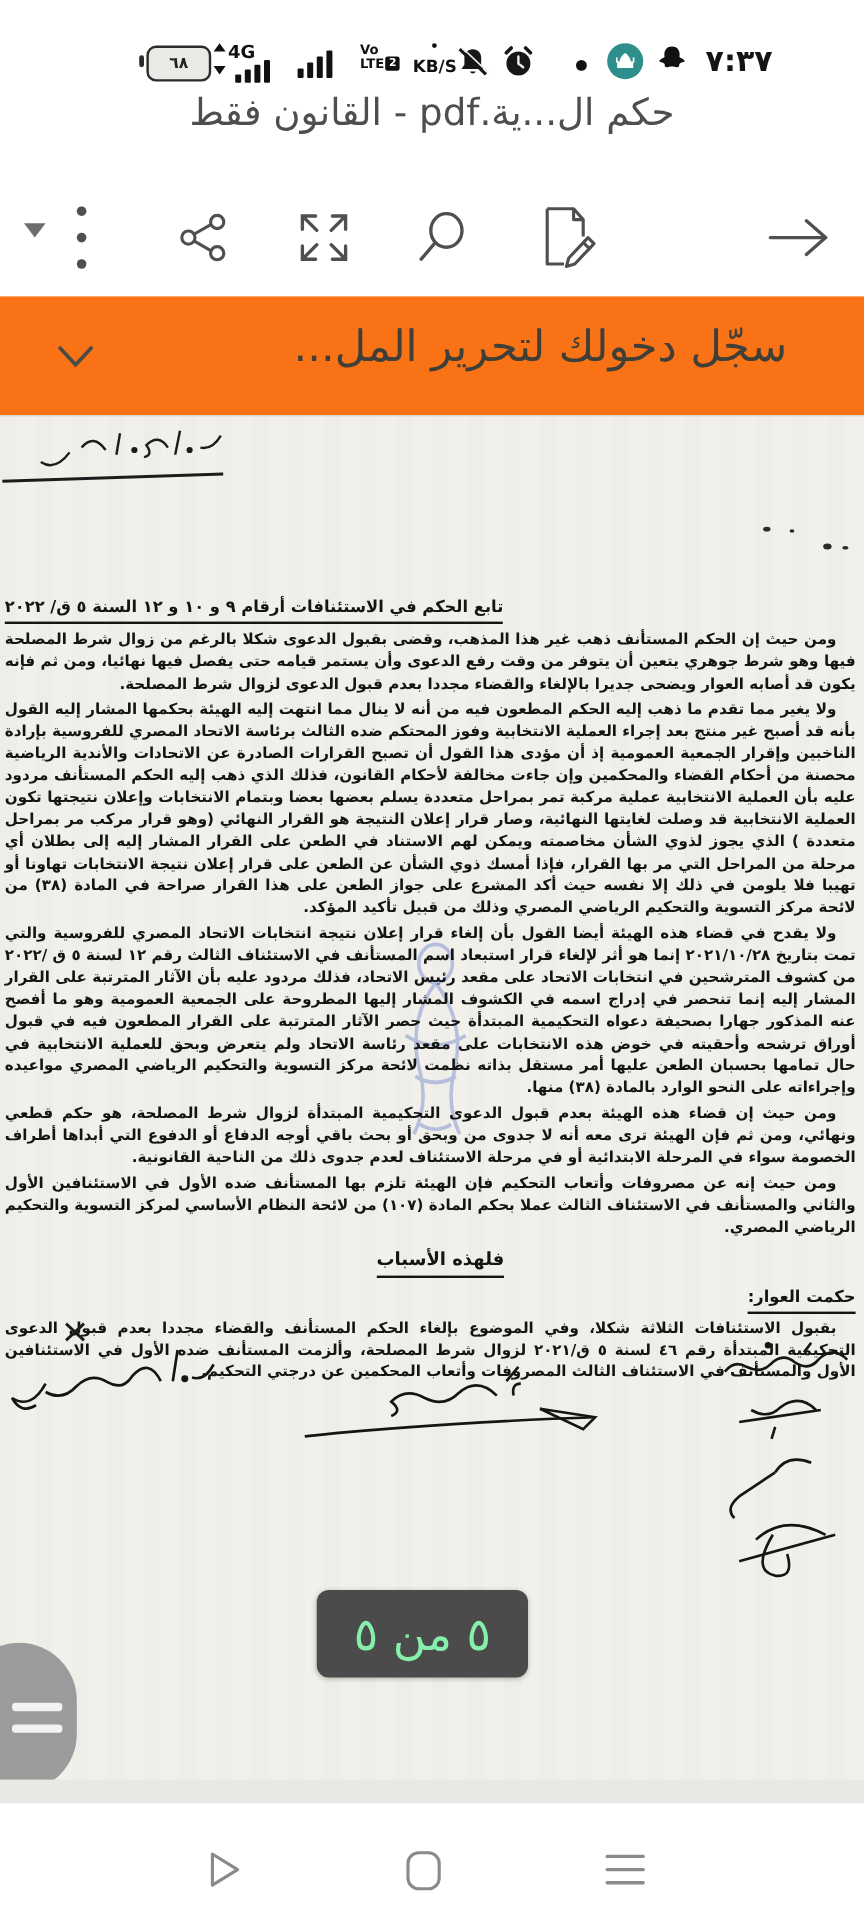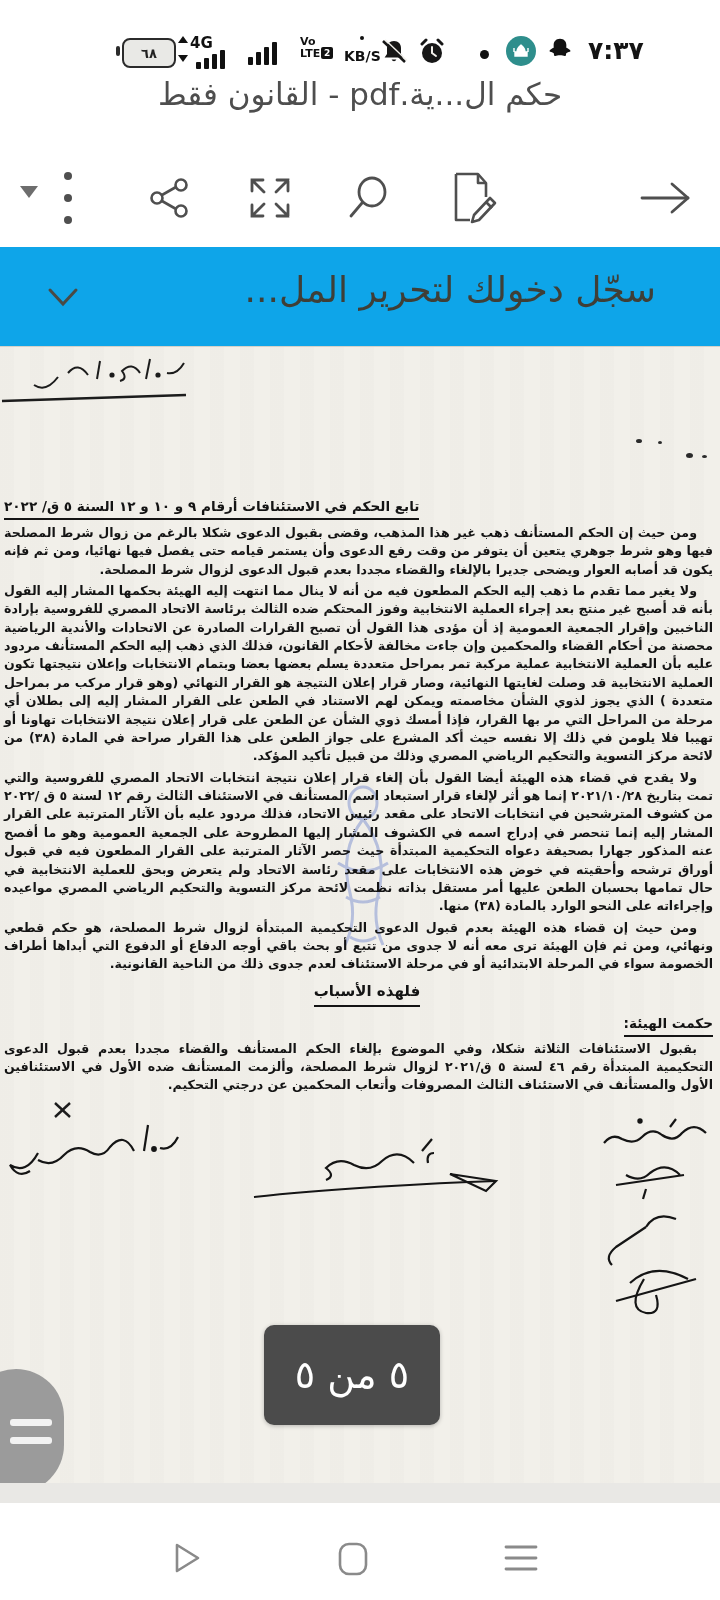--- a/index.html
+++ b/index.html
@@ -44,43 +44,43 @@
     font-size:31px;color:#4e4e4e;}
 
   
   .toolbar{top:150px;left:0;right:0;height:92px;}
   .tb{color:#555;}
   .caret-down{left:20px;top:36px;width:0;height:0;border-left:9px solid transparent;border-right:9px solid transparent;border-top:12px solid #6d6d6d;}
   .overflow{left:64px;top:22px;width:8px;height:52px;display:flex;flex-direction:column;justify-content:space-between;align-items:center;}
   .overflow i{width:8px;height:8px;border-radius:50%;background:#4f4f4f;}
 
   
-  .banner{top:247px;left:0;right:0;height:99px;background:#0ea5e9;}
+  .banner{top:247px;left:0;right:0;height:99px;background:#f97316;}
   .banner-text{position:absolute;right:64px;top:22px;direction:rtl;font-size:36px;color:#3f3f37;}
   .banner-chevron{position:absolute;left:46px;top:38px;}
 
   
   .pdf{top:346px;left:0;right:0;height:1137px;background:#f2f0ea;border-top:1px solid #d4d2ca;
     background-image:repeating-linear-gradient(90deg,rgba(0,0,0,0.012) 0 14px,rgba(255,255,255,0.02) 14px 30px);}
   .topline{top:5px;right:6px;direction:rtl;white-space:nowrap;font-size:13.5px;font-weight:bold;color:#0e0e0e;}
   .flow{top:150px;left:4px;right:7px;direction:rtl;text-align:justify;
     font-size:12.6px;font-weight:bold;color:#141414;line-height:1.46;}
   .flow p{margin:0 0 3px 0;text-indent:16px;}
   .case-heading{display:inline-block;font-size:13.6px;border-bottom:2px solid #141414;padding-bottom:1px;margin-bottom:4px;}
   .reasons-wrap{text-align:center;margin:7px 0 5px 0;}
   .reasons{display:inline-block;font-size:15px;border-bottom:2px solid #141414;padding-bottom:2px;margin-left:17px;}
   .ruled{display:inline-block;font-size:13.6px;border-bottom:2px solid #141414;padding-bottom:1px;margin:2px 0 3px 0;}
   .speck{background:#2a2a2a;border-radius:50%;}
 
   
   .ink path, .ink line, .ink circle, .ink ellipse{vector-effect:non-scaling-stroke;}
 
   
-  .page-indicator{left:264px;top:978px;width:176px;height:100px;background:#4b4b4b;border-radius:10px;
-    color:#ffffff;font-size:38px;display:flex;align-items:center;justify-content:center;direction:rtl;
+  .page-indicator{left:264px;top:978px;width:176px;height:73px;background:#4b4b4b;border-radius:10px;
+    color:#86efac;font-size:38px;display:flex;align-items:center;justify-content:center;direction:rtl;
     box-shadow:0 1px 4px rgba(0,0,0,.25);}
 
   
   .scroll-handle{left:-32px;top:1022px;width:96px;height:124px;background:#9b9b9b;border-radius:48px;}
   .scroll-handle i{position:absolute;left:42px;width:42px;height:7px;background:#f2f2f2;border-radius:3px;}
   .scroll-handle i.b1{top:50px;}
   .scroll-handle i.b2{top:68px;}
 
   
   .gray-strip{top:1483px;left:0;right:0;height:20px;background:#e9e8e5;}
@@ -223,26 +223,27 @@
     <path d="M62 160q13 8 26 0"></path>
   </svg>
 
   <div class="abs flow">
     <div style="text-align:left">
       <span class="case-heading">تابع الحكم في الاستئنافات أرقام ٩ و ١٠ و ١٢ السنة ٥ ق/ ٢٠٢٢</span>
     </div>
     <p>ومن حيث إن الحكم المستأنف ذهب غير هذا المذهب، وقضى بقبول الدعوى شكلا بالرغم من زوال شرط المصلحة فيها وهو شرط جوهري يتعين أن يتوفر من وقت رفع الدعوى وأن يستمر قيامه حتى يفصل فيها نهائيا، ومن ثم فإنه يكون قد أصابه العوار ويضحى جديرا بالإلغاء والقضاء مجددا بعدم قبول الدعوى لزوال شرط المصلحة.</p>
     <p>ولا يغير مما تقدم ما ذهب إليه الحكم المطعون فيه من أنه لا ينال مما انتهت إليه الهيئة بحكمها المشار إليه القول بأنه قد أصبح غير منتج بعد إجراء العملية الانتخابية وفوز المحتكم ضده الثالث برئاسة الاتحاد المصري للفروسية بإرادة الناخبين وإقرار الجمعية العمومية إذ أن مؤدى هذا القول أن تصبح القرارات الصادرة عن الاتحادات والأندية الرياضية محصنة من أحكام القضاء والمحكمين وإن جاءت مخالفة لأحكام القانون، فذلك الذي ذهب إليه الحكم المستأنف مردود عليه بأن العملية الانتخابية عملية مركبة تمر بمراحل متعددة يسلم بعضها بعضا وبتمام الانتخابات وإعلان نتيجتها تكون العملية الانتخابية قد وصلت لغايتها النهائية، وصار قرار إعلان النتيجة هو القرار النهائي (وهو قرار مركب مر بمراحل متعددة ) الذي يجوز لذوي الشأن مخاصمته ويمكن لهم الاستناد في الطعن على القرار المشار إليه إلى بطلان أي مرحلة من المراحل التي مر بها القرار، فإذا أمسك ذوي الشأن عن الطعن على قرار إعلان نتيجة الانتخابات تهاونا أو تهيبا فلا يلومن في ذلك إلا نفسه حيث أكد المشرع على جواز الطعن على هذا القرار صراحة في المادة (٣٨) من لائحة مركز التسوية والتحكيم الرياضي المصري وذلك من قبيل تأكيد المؤكد.</p>
     <p>ولا يقدح في قضاء هذه الهيئة أيضا القول بأن إلغاء قرار إعلان نتيجة انتخابات الاتحاد المصري للفروسية والتي تمت بتاريخ ٢٠٢١/١٠/٢٨ إنما هو أثر لإلغاء قرار استبعاد اسم المستأنف في الاستئناف الثالث رقم ١٢ لسنة ٥ ق /٢٠٢٢ من كشوف المترشحين في انتخابات الاتحاد على مقعد رئيس الاتحاد، فذلك مردود عليه بأن الآثار المترتبة على القرار المشار إليه إنما تنحصر في إدراج اسمه في الكشوف المشار إليها المطروحة على الجمعية العمومية وهو ما أفصح عنه المذكور جهارا بصحيفة دعواه التحكيمية المبتدأة حيث حصر الآثار المترتبة على القرار المطعون فيه في قبول أوراق ترشحه وأحقيته في خوض هذه الانتخابات على مقعد رئاسة الاتحاد ولم يتعرض وبحق للعملية الانتخابية في حال تمامها بحسبان الطعن عليها أمر مستقل بذاته نظمت لائحة مركز التسوية والتحكيم الرياضي المصري مواعيده وإجراءاته على النحو الوارد بالمادة (٣٨) منها.</p>
-    <p>ومن حيث إن قضاء هذه الهيئة بعدم قبول الدعوى التحكيمية المبتدأة لزوال شرط المصلحة، هو حكم قطعي ونهائي، ومن ثم فإن الهيئة ترى معه أنه لا جدوى من تتبع أو بحث باقي أوجه الدفاع أو الدفوع التي أبداها أطراف الخصومة سواء في المرحلة الابتدائية أو في مرحلة الاستئناف لعدم جدوى ذلك من الناحية القانونية.</p>
+    <p>ومن حيث إن قضاء هذه الهيئة بعدم قبول الدعوى التحكيمية المبتدأة لزوال شرط المصلحة، هو حكم قطعي ونهائي، ومن ثم فإن الهيئة ترى معه أنه لا جدوى من وبحق أو بحث باقي أوجه الدفاع أو الدفوع التي أبداها أطراف الخصومة سواء في المرحلة الابتدائية أو في مرحلة الاستئناف لعدم جدوى ذلك من الناحية القانونية.</p>
+    <p>ومن حيث إنه عن مصروفات وأتعاب التحكيم فإن الهيئة تلزم بها المستأنف ضده الأول في الاستئنافين الأول والثاني والمستأنف في الاستئناف الثالث عملا بحكم المادة (١٠٧) من لائحة النظام الأساسي لمركز التسوية والتحكيم الرياضي المصري.</p>
     <div class="reasons-wrap">
       <span class="reasons">فلهذه الأسباب</span>
     </div>
     <div style="text-align:right">
-      <span class="ruled">حكمت الهيئة:</span>
+      <span class="ruled">حكمت العوار:</span>
     </div>
     <p>بقبول الاستئنافات الثلاثة شكلا، وفي الموضوع بإلغاء الحكم المستأنف والقضاء مجددا بعدم قبول الدعوى التحكيمية المبتدأة رقم ٤٦ لسنة ٥ ق/٢٠٢١ لزوال شرط المصلحة، وألزمت المستأنف ضده الأول في الاستئنافين الأول والمستأنف في الاستئناف الثالث المصروفات وأتعاب المحكمين عن درجتي التحكيم.</p>
   </div>
 
   <svg class="abs ink" style="left:52px;top:752px" width="22" height="22" viewBox="0 0 22 22" stroke="#1c1c1c" stroke-width="2.4">
     <line x1="3" y1="4" x2="18" y2="18"></line>
       <line x1="18" y1="4" x2="3" y2="18"></line>
   </svg>
 
   <svg class="abs ink" style="left:2px;top:772px" width="182" height="78" viewBox="0 0 182 78" fill="none" stroke="#151515" stroke-width="2.2">

